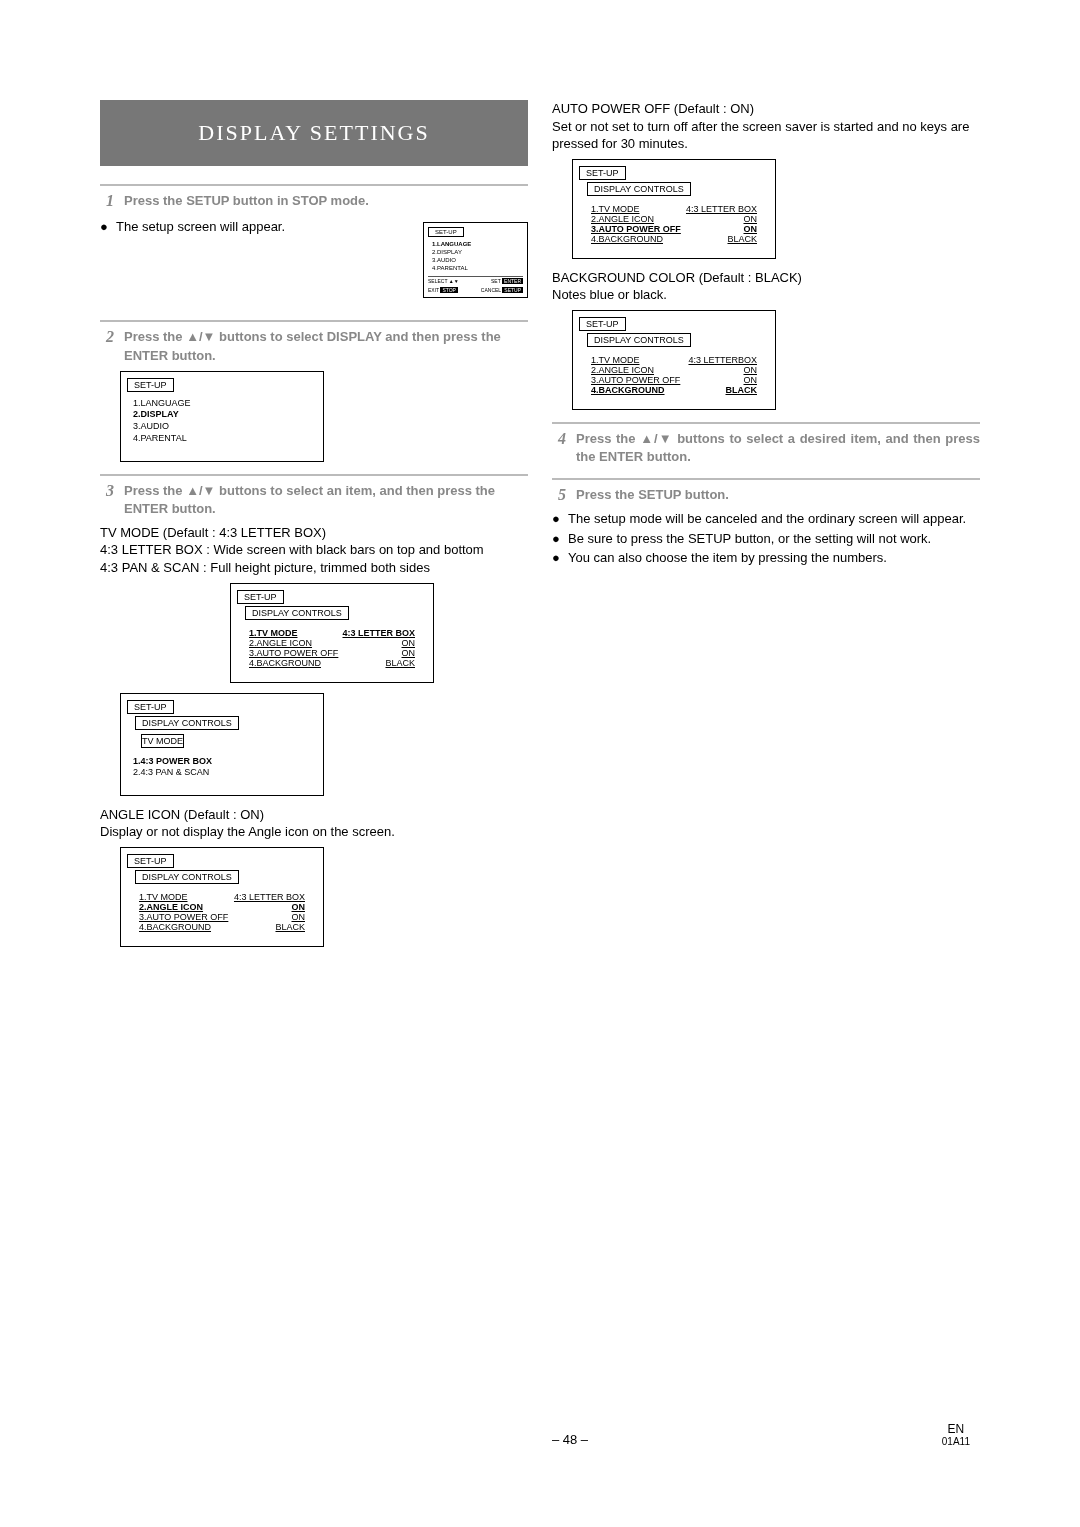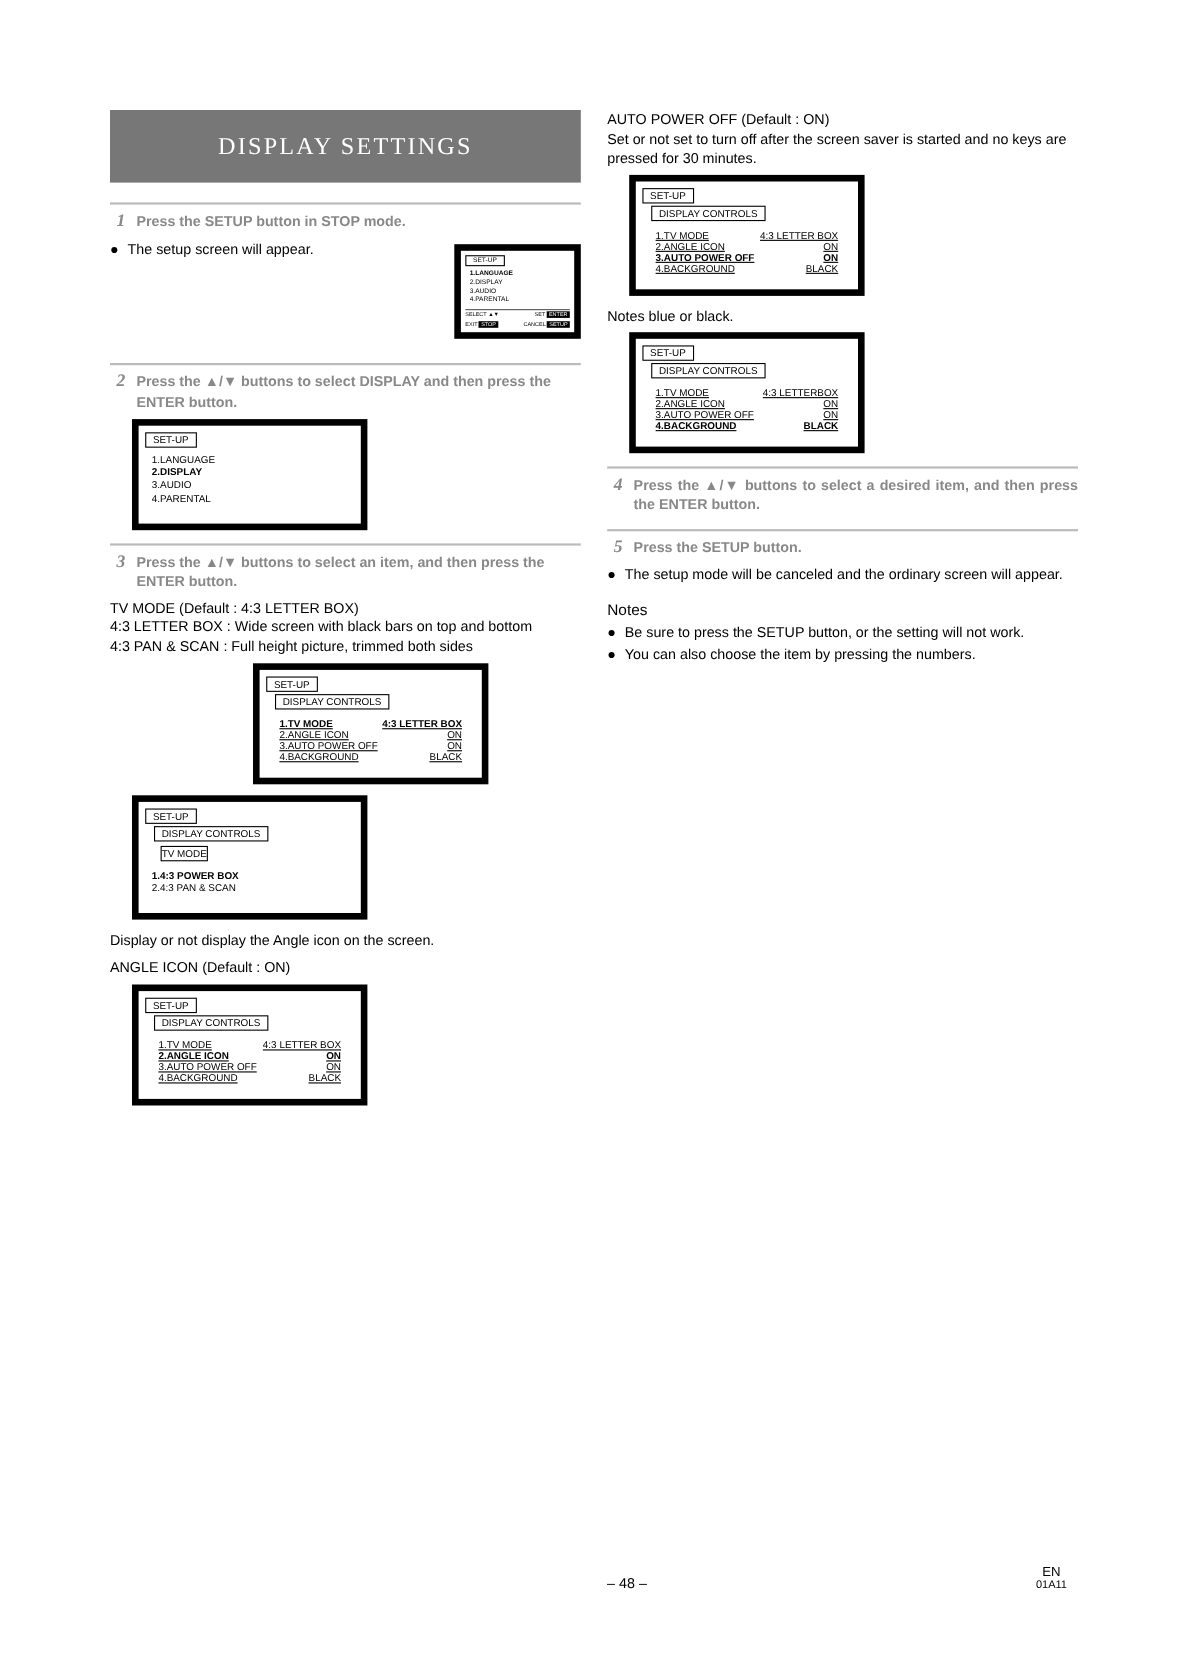--- a/index.html
+++ b/index.html
@@ -67,21 +67,21 @@
     margin: 2px 0;
   }
   .bullet-dot {
     min-width: 10px;
   }
   .body-text {
     font-size: 13px;
     line-height: 1.35;
   }
   .osd {
-    border: 6px solid #000000;
+    border: 1px solid #000000;
     font-size: 9px;
     background: #fff;
     margin: 6px 0 10px 0;
     padding: 6px;
   }
   .osd-small {
     width: 95px;
     font-size: 6px;
     padding: 4px;
   }
@@ -252,22 +252,22 @@
       <div class="osd osd-med" style="margin-left:20px">
         <div class="osd-title">SET-UP</div><br>
         <div class="osd-sub">DISPLAY CONTROLS</div><br>
         <div class="osd-sub2">TV MODE</div>
         <div class="osd-list">
           <div class="osd-hl">1.4:3 POWER BOX</div>
           <div>2.4:3 PAN &amp; SCAN</div>
         </div>
       </div>
 
+      <div class="body-text" style="margin-top:8px">ANGLE ICON (Default : ON)</div>
       <div class="body-text">Display or not display the Angle icon on the screen.</div>
-      <div class="body-text" style="margin-top:8px">ANGLE ICON (Default : ON)</div>
 
       <div class="osd osd-med" style="margin-left:20px">
         <div class="osd-title">SET-UP</div><br>
         <div class="osd-sub">DISPLAY CONTROLS</div>
         <div style="padding:4px 6px 8px 6px">
           <div class="osd-row">
               <span>1.TV MODE</span>
               <span>4:3 LETTER BOX</span>
             </div>
           <div class="osd-row">
@@ -308,20 +308,21 @@
               <span class="osd-hl">3.AUTO POWER OFF</span>
               <span class="osd-hl">ON</span>
             </div>
           <div class="osd-row">
               <span>4.BACKGROUND</span>
               <span>BLACK</span>
             </div>
         </div>
       </div>
 
+      <div class="body-text" style="margin-top:8px">BACKGROUND COLOR (Default : BLACK)</div>
       <div class="body-text">Notes blue or black.</div>
 
       <div class="osd osd-med" style="margin-left:20px">
         <div class="osd-title">SET-UP</div><br>
         <div class="osd-sub">DISPLAY CONTROLS</div>
         <div style="padding:4px 6px 8px 6px">
           <div class="osd-row">
               <span>1.TV MODE</span>
               <span>4:3 LETTERBOX</span>
             </div>
@@ -351,21 +352,20 @@
         <div class="step-line">
           <div class="step-num">5</div>
           <div class="step-text">Press the SETUP button.</div>
         </div>
       </div>
       <div class="bullet body-text" style="text-align:justify">
         <span class="bullet-dot">●</span>
         <span>The setup mode will be canceled and the ordinary screen will appear.</span>
       </div>
 
-      <div class="notes-head">Notes</div>
       <div class="bullet body-text" style="text-align:justify">
         <span class="bullet-dot">●</span>
         <span>Be sure to press the SETUP button, or the setting will not work.</span>
       </div>
       <div class="bullet body-text" style="text-align:justify">
         <span class="bullet-dot">●</span>
         <span>You can also choose the item by pressing the numbers.</span>
       </div>
 
     </div>

